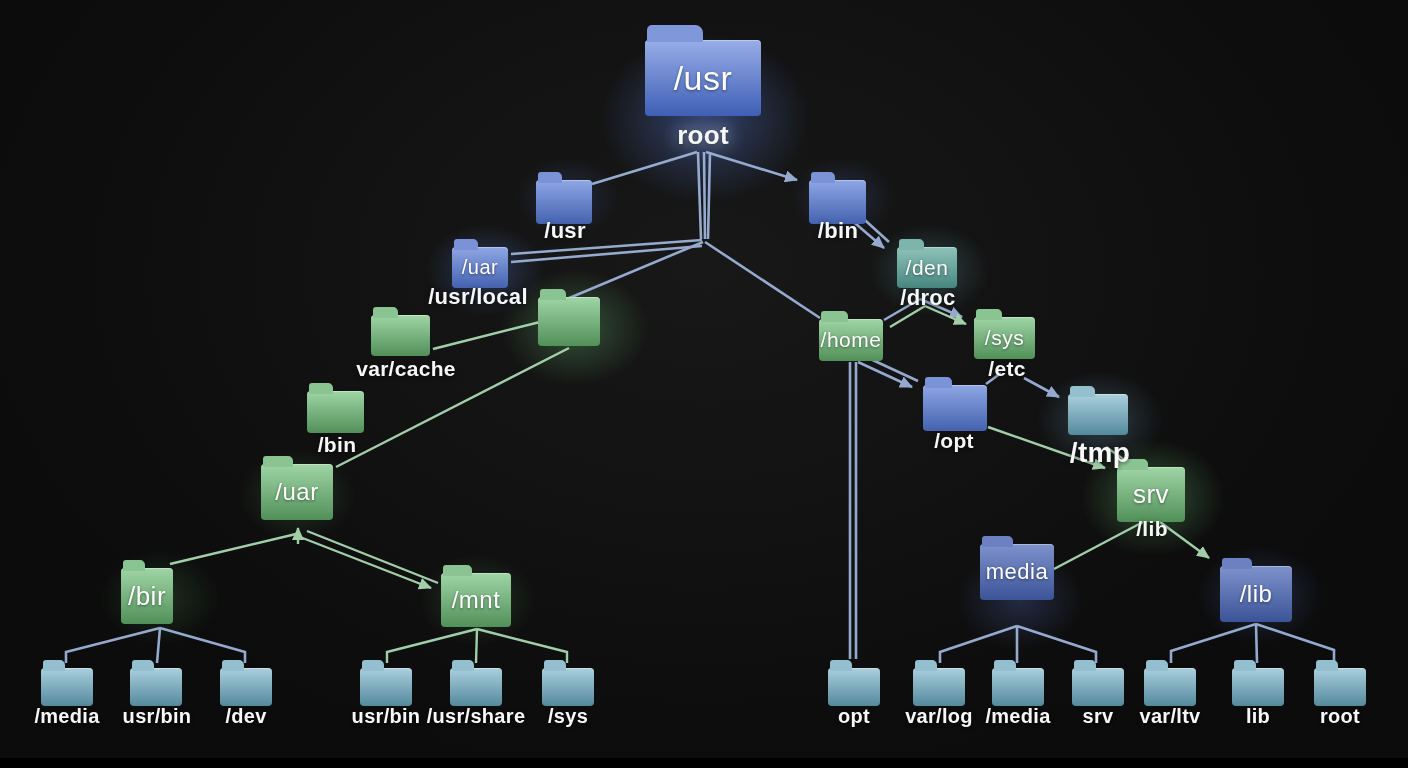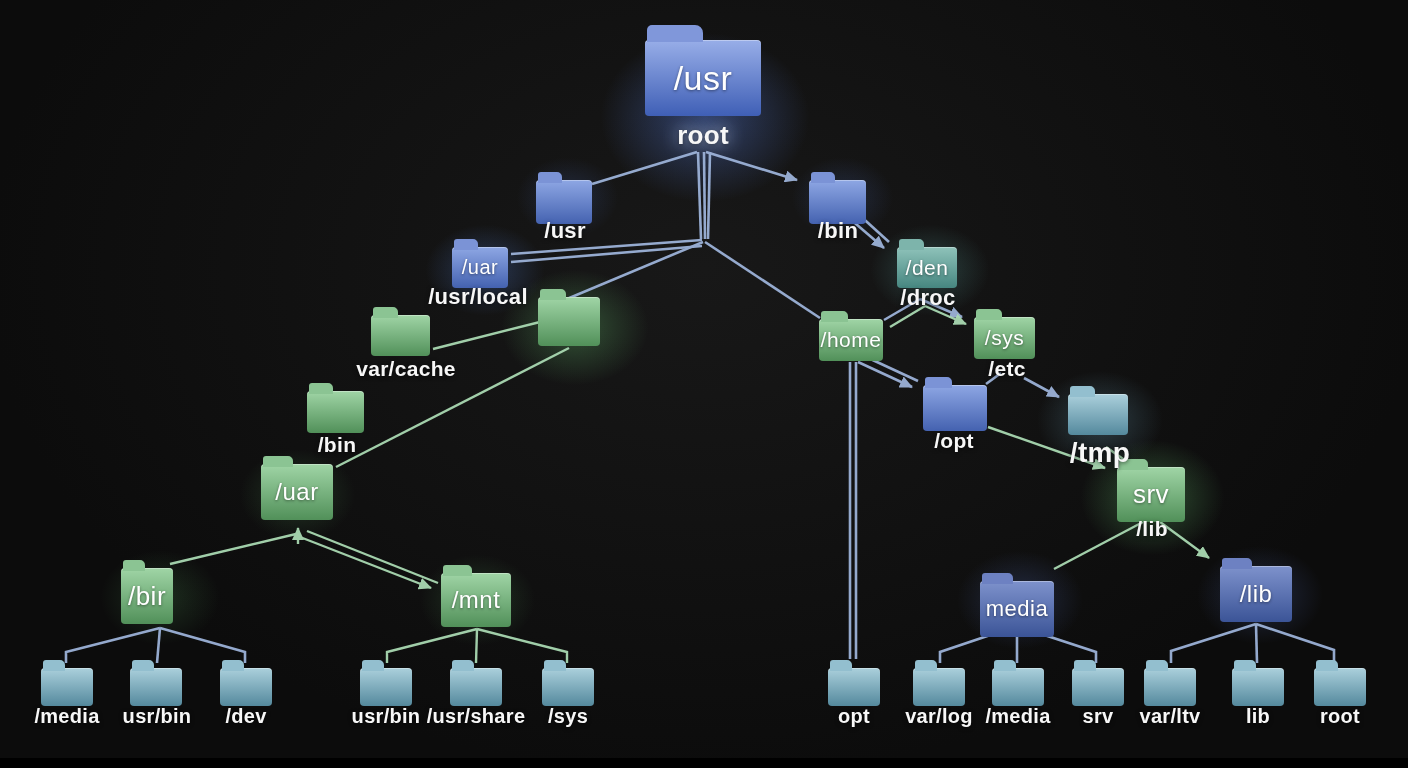--- a/index.html
+++ b/index.html
@@ -137,21 +137,21 @@
   </div>
   <div class="f f-green" style="left:1117px;top:467px;width:68px;height:55px;font-size:26px">
     <span class="ft">srv</span>
   </div>
   <div class="f f-green" style="left:121px;top:568px;width:52px;height:56px;font-size:26px">
     <span class="ft">/bir</span>
   </div>
   <div class="f f-green" style="left:441px;top:573px;width:70px;height:54px;font-size:24px">
     <span class="ft">/mnt</span>
   </div>
-  <div class="f f-indigo" style="left:980px;top:581px;width:74px;height:56px;font-size:22px">
+  <div class="f f-indigo" style="left:980px;top:544px;width:74px;height:56px;font-size:22px">
     <span class="ft">media</span>
   </div>
   <div class="f f-indigo" style="left:1220px;top:566px;width:72px;height:56px;font-size:24px">
     <span class="ft">/lib</span>
   </div>
 
   <div class="f f-lteal" style="left:41px;top:668px;width:52px;height:38px"></div>
   <div class="f f-lteal" style="left:130px;top:668px;width:52px;height:38px"></div>
   <div class="f f-lteal" style="left:220px;top:668px;width:52px;height:38px"></div>
   <div class="f f-lteal" style="left:360px;top:668px;width:52px;height:38px"></div>

